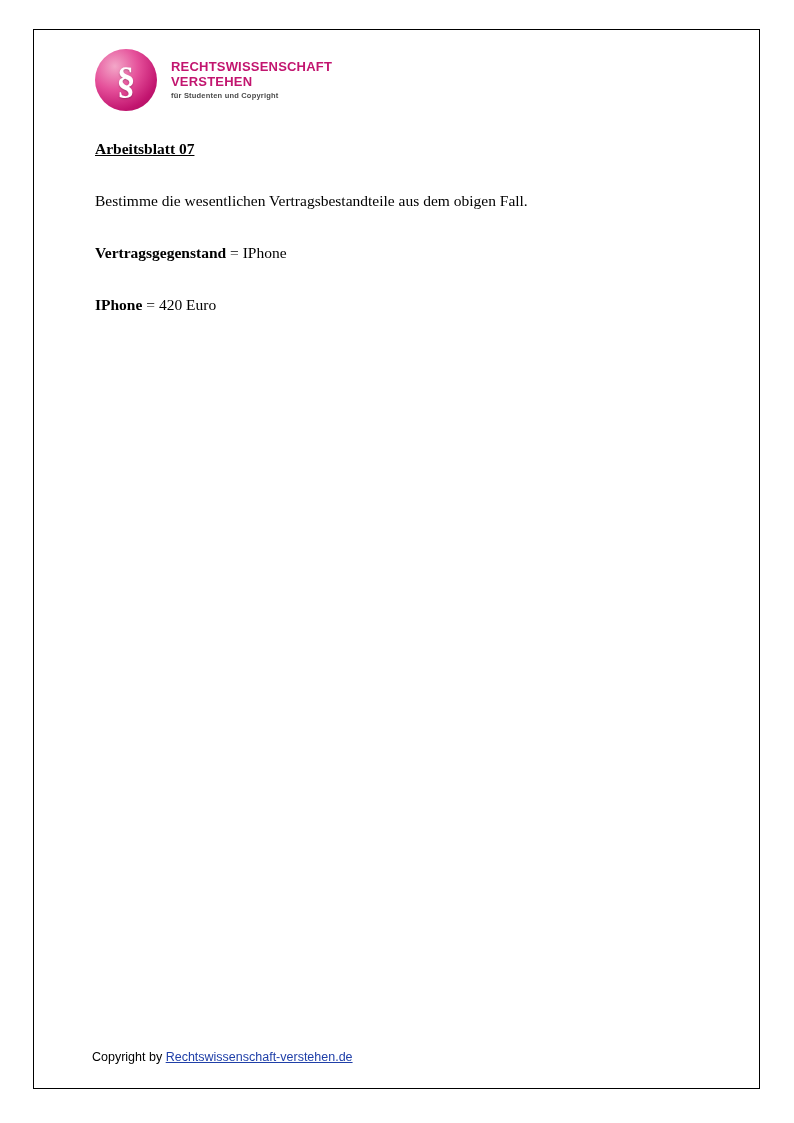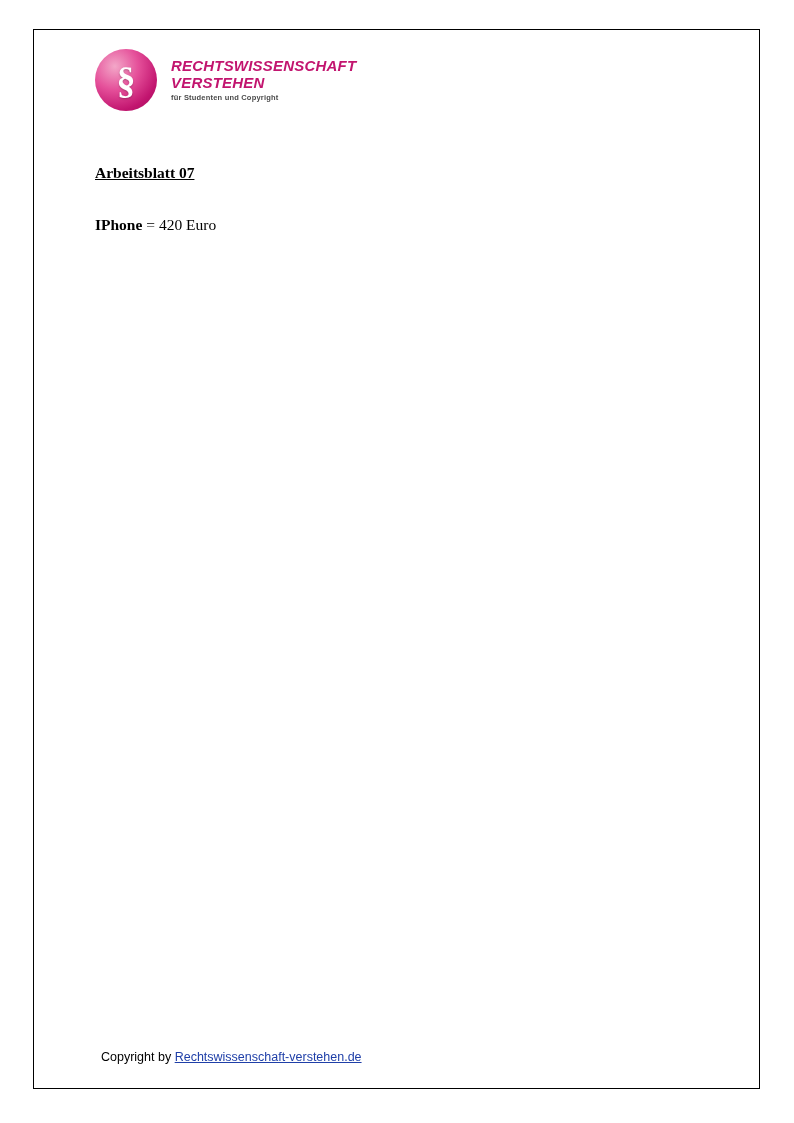--- a/index.html
+++ b/index.html
@@ -64,61 +64,60 @@
   }
   .logo-text {
     display: flex;
     flex-direction: column;
     justify-content: center;
     line-height: 1.05;
   }
   .logo-line1, .logo-line2 {
     font-family: "Liberation Sans", sans-serif;
     font-weight: bold;
-    font-style: italic;
-    font-size: 15px;
+    font-size: 13px;
     letter-spacing: 0.2px;
     color: #c2156f;
   }
   .logo-line2 {
     margin-top: 1px;
   }
   .logo-sub {
     font-family: "Liberation Sans", sans-serif;
     font-size: 7.5px;
     font-weight: bold;
     color: #4a4a4a;
     margin-top: 3px;
     letter-spacing: 0.2px;
   }
 
   
   .worksheet-title {
-    margin-top: 48px;
+    margin-top: 24px;
     font-family: "Liberation Serif", serif;
     font-size: 15.5px;
     font-weight: bold;
     text-decoration: underline;
   }
   .instruction {
     margin-top: 34px;
     font-size: 15.5px;
   }
   .field-row {
     margin-top: 34px;
     font-size: 15.5px;
   }
   .field-label {
     font-weight: bold;
   }
 
   
   .footer {
     position: absolute;
-    left: 67px;
+    left: 58px;
     bottom: 24px;
     font-family: "Liberation Sans", sans-serif;
     font-size: 12.5px;
     color: #000000;
     margin-top: 8px;
   }
   .footer a {
     color: #1f3fa8;
     text-decoration: underline;
   }
@@ -135,22 +134,26 @@
       </div>
       <div class="logo-text">
         <div class="logo-line1">RECHTSWISSENSCHAFT</div>
         <div class="logo-line2">VERSTEHEN</div>
         <div class="logo-sub">für Studenten und Copyright</div>
       </div>
     </div>
 
     <div class="worksheet-title">Arbeitsblatt 07</div>
 
+    <div class="instruction">Bestimme die wesentlichen Vertragsbestandteile aus dem obigen Fall.</div>
 
 
+    <div class="field-row">
+      <span class="field-label">Vertragsgegenstand</span><span> = </span><span>IPhone</span>
+    </div>
 
     <div class="field-row">
       <span class="field-label">IPhone</span><span> = </span><span>420 Euro</span>
     </div>
 
   </div>
 
   <div class="footer">
     <span>Copyright by </span><a href="#">Rechtswissenschaft-verstehen.de</a>
   </div>

